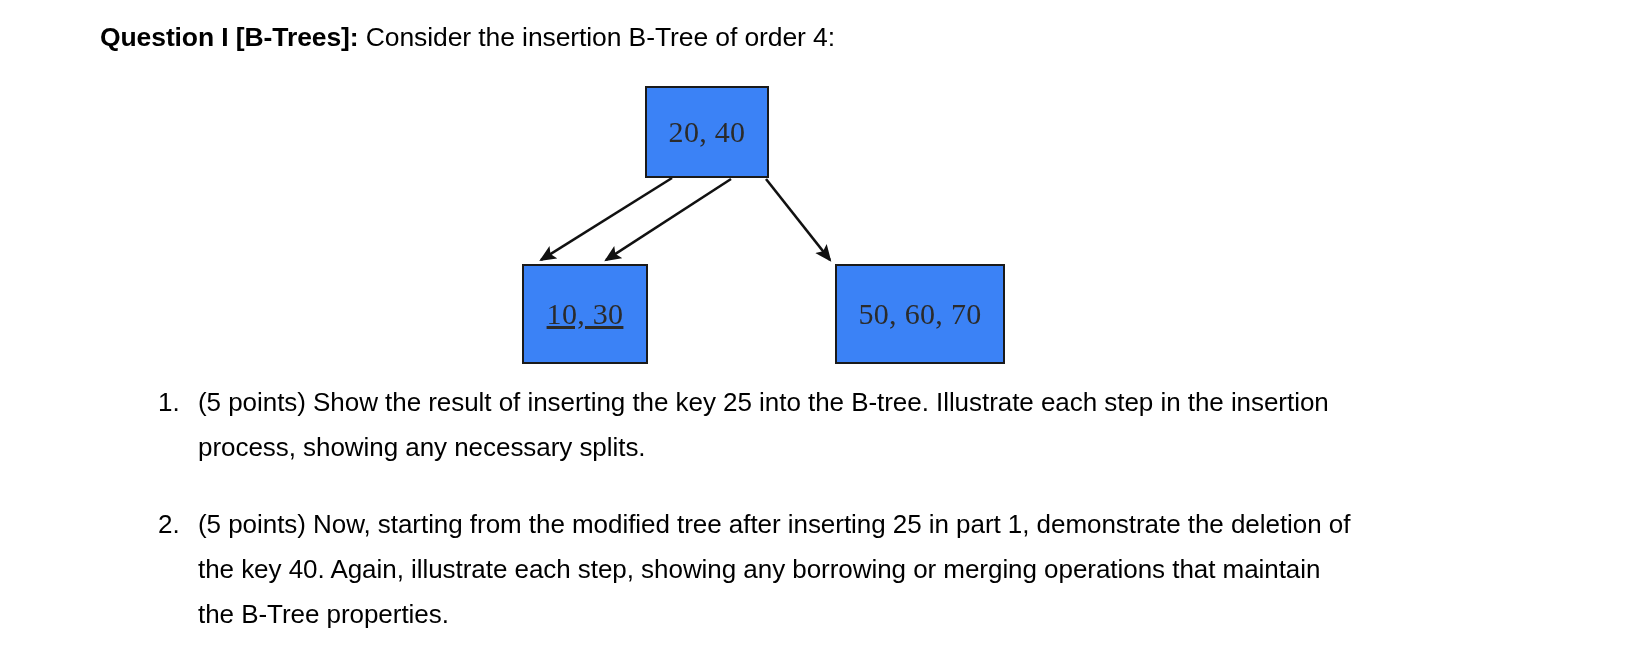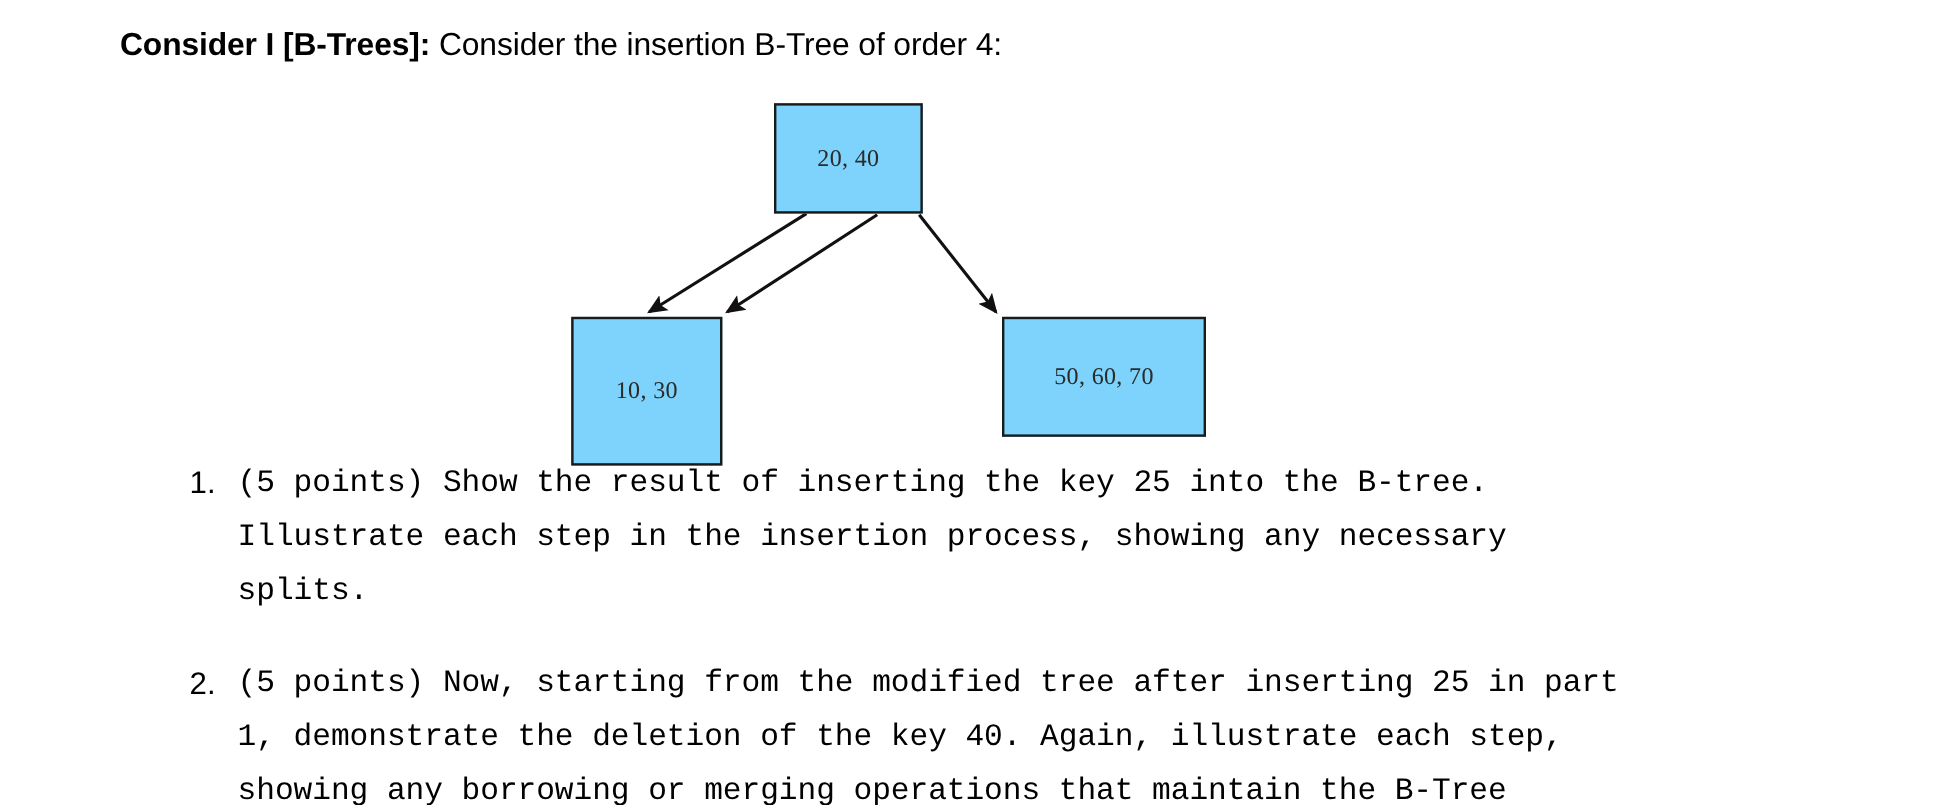--- a/index.html
+++ b/index.html
@@ -41,40 +41,41 @@
   }
   #btree-svg {
     position: absolute;
     left: 0;
     top: 0;
   }
   .node-box {
     position: absolute;
     box-sizing: border-box;
     border: 2.4px solid #1a1a1a;
-    background: #7dd3fc;
+    background: #3b82f6;
     display: flex;
     align-items: center;
     justify-content: center;
     font-family: "Liberation Serif", serif;
-    font-size: 20px;
+    font-size: 30px;
     color: #2b2b2b;
     letter-spacing: 0.3px;
   }
   #node-root {
     left: 645px;
     top: 16px;
     width: 124px;
     height: 92px;
   }
   #node-child-left {
-    left: 476px;
+    left: 522px;
     top: 194px;
     width: 126px;
-    height: 124px;
+    height: 100px;
+    text-decoration: underline;
   }
   #node-child-right {
     left: 835px;
     top: 194px;
     width: 170px;
     height: 100px;
   }
 
   
   #question-list {
@@ -97,28 +98,27 @@
     text-align: left;
     padding-left: 8px;
     box-sizing: border-box;
   }
   .list-text {
     flex: 1 1 auto;
     font-size: 26px;
     line-height: 45px;
     letter-spacing: -0.05px;
     max-width: 1165px;
-    font-family: Liberation Mono, monospace;
   }
 </style>
 </head>
 <body>
 
 <div id="question-heading">
-  <span class="strong">Consider I [B-Trees]:</span><span> Consider the insertion B-Tree of order 4:</span>
+  <span class="strong">Question I [B-Trees]:</span><span> Consider the insertion B-Tree of order 4:</span>
 </div>
 
 <div id="btree-figure">
 
   <svg id="btree-svg" width="1631" height="310" viewBox="0 0 1631 310">
     <defs>
       <marker id="arrowhead" markerWidth="7" markerHeight="7" refX="5.6" refY="3" orient="auto" markerUnits="strokeWidth">
         <path d="M0,0.2 L6.4,3 L0,5.8 L1.3,3 Z" fill="#111111"></path>
       </marker>
     </defs>

